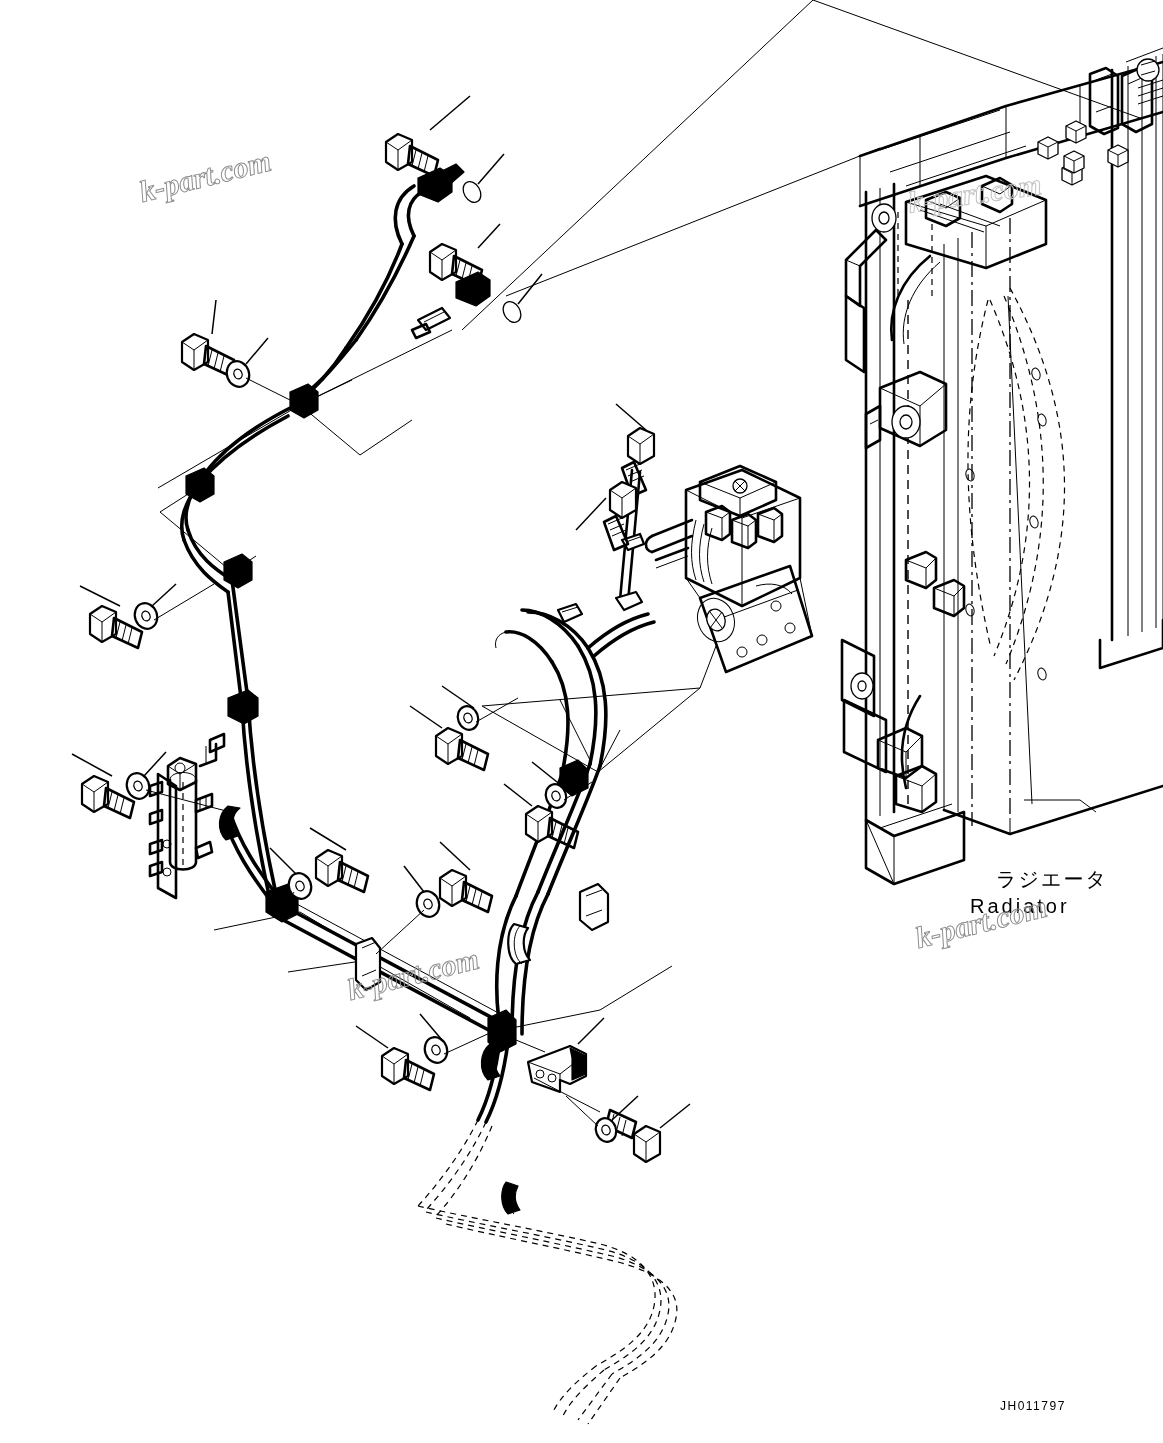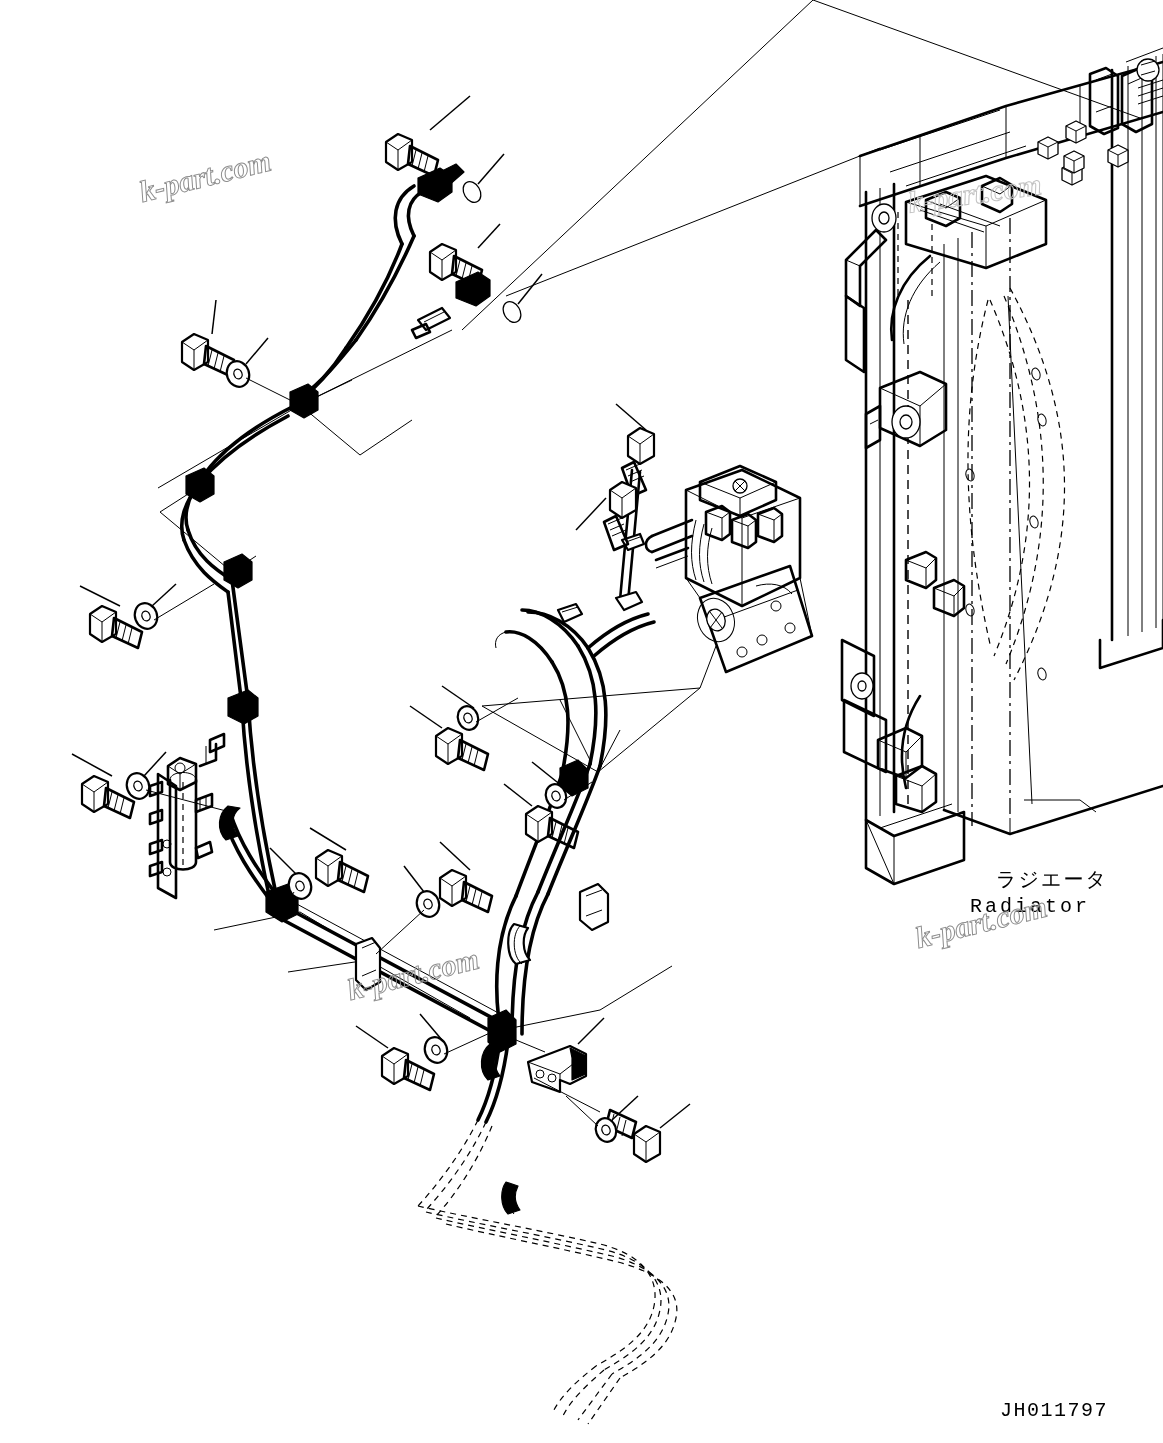--- a/index.html
+++ b/index.html
@@ -37,27 +37,27 @@
   .dashdot  { fill: none; stroke: #000; stroke-width: 1.3;
               stroke-dasharray: 16 5 3 5; }
   .fillblk  { fill: #000; stroke: #000; stroke-width: 1.2; stroke-linejoin: round; }
   .fillwht  { fill: #fff; stroke: #000; stroke-width: 2.2; stroke-linejoin: round; }
   .fillwht-t{ fill: #fff; stroke: #000; stroke-width: 1.3; stroke-linejoin: round; }
 
   
   .lbl {
     position: absolute;
     color: #000;
-    font-family: Liberation Mono, monospace;
+    font-family: Liberation Sans, sans-serif;
     white-space: pre;
     letter-spacing: 1px;
   }
   #label-radiator-jp { left: 996px; top: 866px; font-size: 20px; letter-spacing: 2px; }
   #label-radiator-en { left: 970px; top: 895px; font-size: 20px; letter-spacing: 3px; }
-  #drawing-number    { left: 1000px; top: 1399px; font-size: 20px; letter-spacing: 1.5px; }
+  #drawing-number    { left: 1000px; top: 1399px; font-size: 12px; letter-spacing: 1.5px; }
 
   
   .wm {
     position: absolute;
     font-family: "Liberation Serif", "DejaVu Serif", serif;
     font-style: italic;
     font-weight: 700;
     color: transparent;
     -webkit-text-stroke: 1px #8e8e8e;
     white-space: pre;

